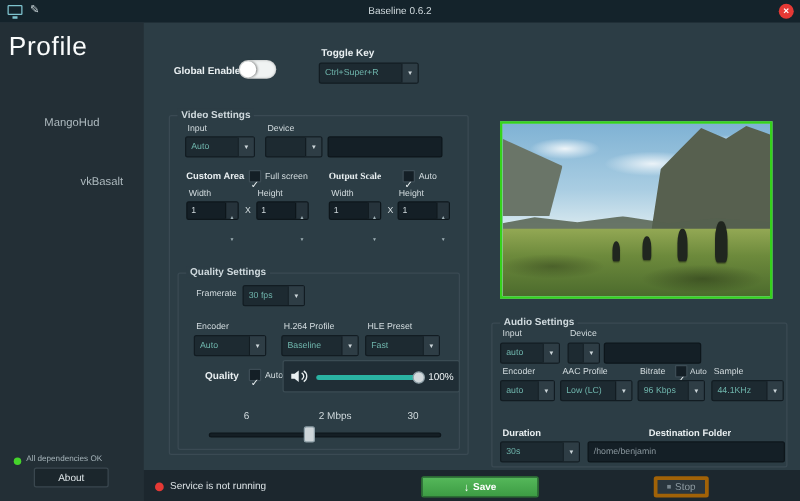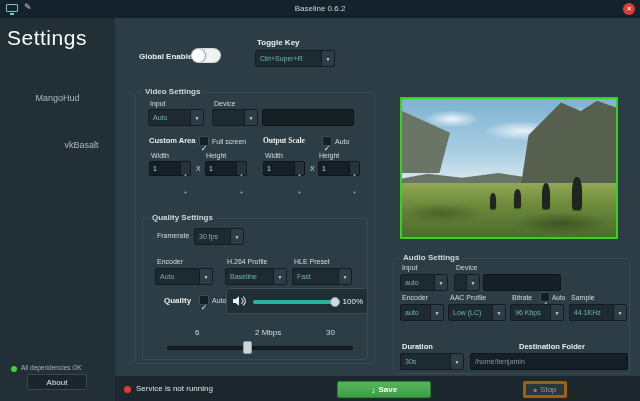--- a/index.html
+++ b/index.html
@@ -93,21 +93,21 @@
 <div id="window">
 
   <div id="titlebar">
     <span class="tb-monitor"></span>
     <span class="tb-pencil">✎</span>
     <div id="title">Baseline 0.6.2</div>
     <div class="tb-close">×</div>
   </div>
 
   <div id="sidebar">
-    <div id="logo">Settings</div>
+    <div id="logo">Profile</div>
     <div class="side-item" style="top:58px;">
       <span>MangoHud</span>
     </div>
     <div class="side-item" style="top:105px;padding-left:48px;">
       <span>vkBasalt</span>
     </div>
     <div id="dep-dot"></div>
     <div id="dep-text">All dependencies OK</div>
     <div id="about-btn">
       <span>About</span>

